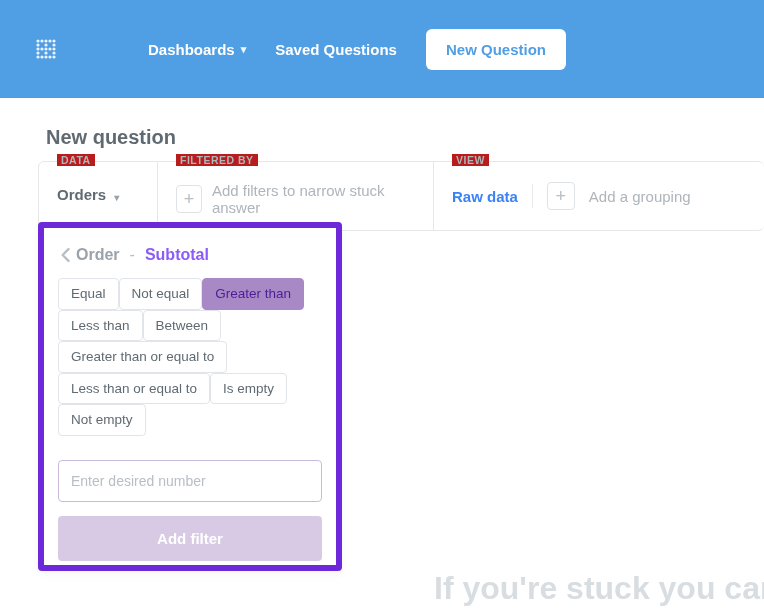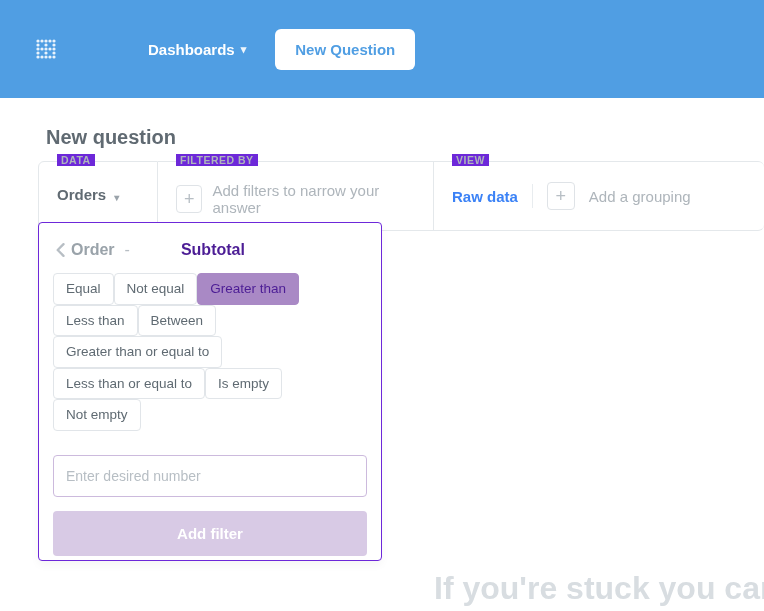--- a/index.html
+++ b/index.html
@@ -30,21 +30,21 @@
   }
 
   
   .page-title { font-size:20px; font-weight:700; color:#606a72; margin:28px 0 12px 46px; }
 
   
   .builder { display:flex; margin-left:38px; }
   .section { border:1px solid #e4e8eb; background:#fff; padding:14px 14px 14px 18px; position:relative; }
   .section + .section { border-left:none; }
   .section-label {
-    position:absolute; top:-8px; left:18px; background:#6d28d9; padding:0 4px;
+    position:absolute; top:-8px; left:18px; background:#b91c1c; padding:0 4px;
     font-size:10.5px; letter-spacing:.5px; color:#aeb5bb; font-weight:700;
   }
   .data-section { width:120px; border-top-left-radius:6px; border-bottom-left-radius:6px; }
   .data-value { font-weight:700; font-size:15px; color:#606a72; display:flex; align-items:flex-end; gap:8px; cursor:pointer; margin-top:10px;}
   .data-value .chev { font-size:10px; color:#9aa3aa; }
 
   .filter-section { width:276px; }
   .filter-row { display:flex; align-items:center; gap:10px; margin-top:6px;}
   .plus-btn {
     width:28px; height:28px; border:1px solid #dfe3e7; border-radius:4px; background:#fff;
@@ -53,29 +53,29 @@
   }
   .hint-text { color:#aeb5bb; font-size:15px; }
 
   .view-section { flex:1; min-width:330px; border-top-right-radius:6px; border-bottom-right-radius:6px; border-right:none;}
   .view-row { display:flex; align-items:center; gap:14px; margin-top:6px;}
   .raw-data { color:#3b82f6; font-weight:700; font-size:15px; cursor:pointer; }
   .view-divider { width:1px; height:24px; background:#e8ecef; }
 
   
   .popover {
-    position:absolute; left:38px; top:222px; width:344px; background:#fff;
-    border:1px solid #6d28d9; border-radius:4px; padding:14px 14px 4px 14px;
+    position:absolute; left:38px; top:222px; width:304px; background:#fff;
+    border:6px solid #6d28d9; border-radius:4px; padding:14px 14px 4px 14px;
     box-shadow:0 4px 10px rgba(0,0,0,.04);
   }
   .pop-header { display:flex; align-items:center; gap:6px; color:#9aa3aa; font-size:16px; font-weight:700; margin:4px 0 14px 2px;}
   .pop-back { display:flex; align-items:center; cursor:pointer; color:#b7bec4;}
   .pop-back svg { width:10px; height:14px; }
   .pop-header .dash { color:#b7bec4; margin:0 4px; font-weight:400;}
-  .pop-header .field { color:#4c1d95;margin-left:41px; }
+  .pop-header .field { color:#8b5cf6; }
 
   .chips { display:flex; flex-wrap:wrap; }
   .chip {
     border:1px solid #e1e5e9; border-radius:4px; background:#fff; color:#5f6a72;
     font-size:13.5px; padding:8px 12px; cursor:pointer; line-height:1;
   }
   .chip.selected { background:#a989c5; border-color:#a989c5; color:#4c1d95; }
 
   .num-input {
     width:100%; border:1px solid #ccbadd; border-radius:4px; padding:12px 12px;
@@ -123,20 +123,23 @@
             <circle cx="17" cy="21" r="1.6"></circle>
             <circle cx="21" cy="21" r="1.6"></circle>
         </g>
       </svg>
     </div>
     <div style="width:30px"></div>
     <div class="nav-item">
       <span>Dashboards</span>
       <span class="chev">▾</span>
     </div>
+    <div class="nav-item">
+      <span>Saved Questions</span>
+    </div>
     <button class="new-question-btn">
       <span>New Question</span>
     </button>
   </div>
 </div>
 
 <div class="page-title">New question</div>
 
 <div class="builder">
   <div class="section data-section">
@@ -146,21 +149,21 @@
       <span class="chev">▾</span>
     </div>
   </div>
 
   <div class="section filter-section">
     <div class="section-label">FILTERED BY</div>
     <div class="filter-row">
       <div class="plus-btn">
         <span>+</span>
       </div>
-      <span class="hint-text">Add filters to narrow your answer</span>
+      <span class="hint-text">Add filters to narrow stuck answer</span>
     </div>
   </div>
 
   <div class="section view-section">
     <div class="section-label">VIEW</div>
     <div class="view-row">
       <span class="raw-data">Raw data</span>
       <span class="view-divider"></span>
       <div class="plus-btn">
         <span>+</span>

